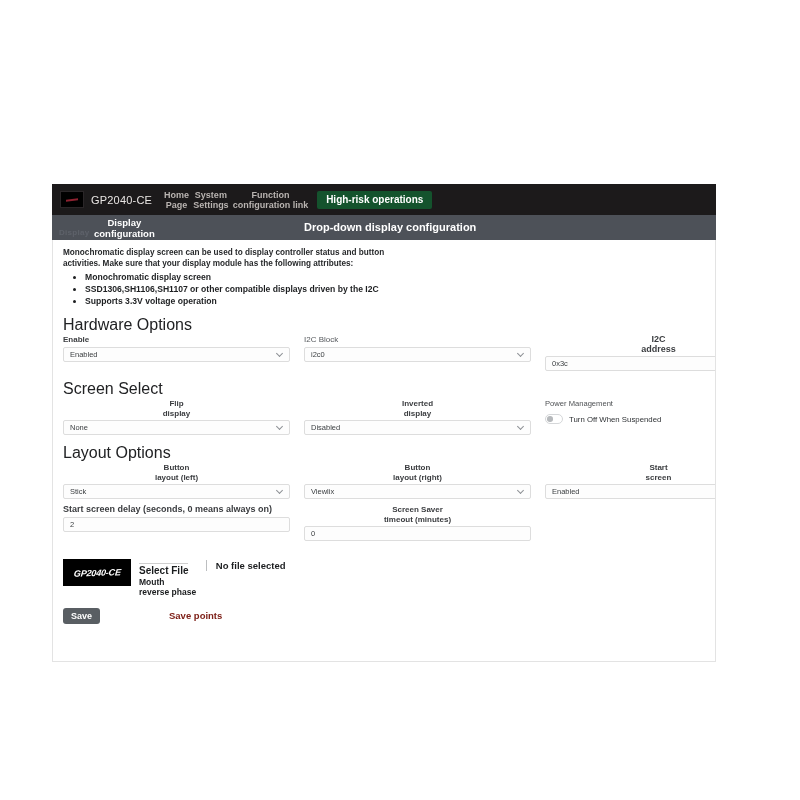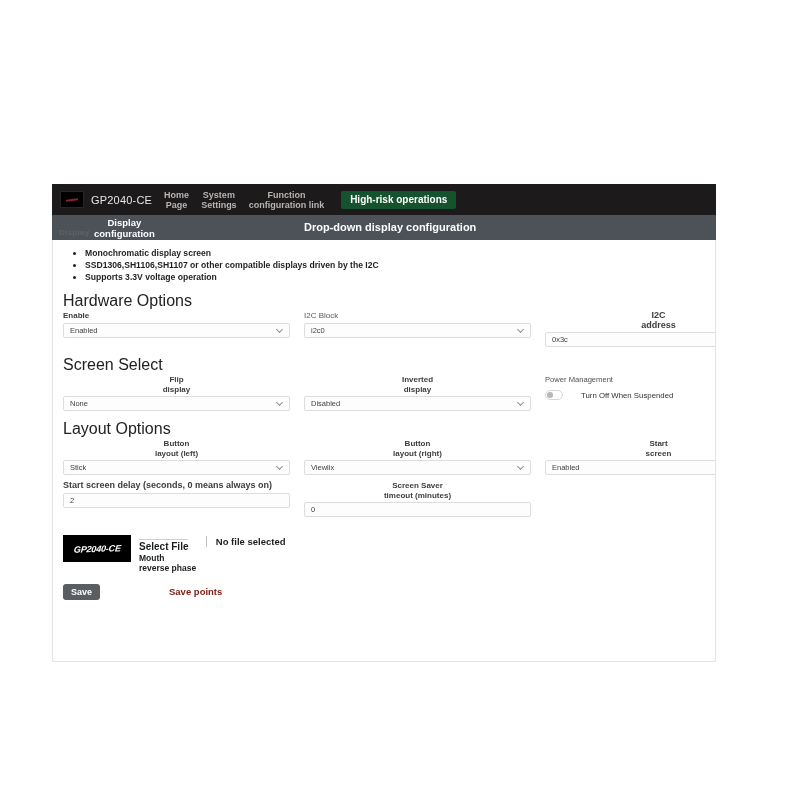--- a/index.html
+++ b/index.html
@@ -57,21 +57,21 @@
     color: #e9e6e4;
     font-size: 11px;
     letter-spacing: .2px;
     margin-right: 10px;
     white-space: nowrap;
     flex: 0 0 auto;
   }
   .nav-items {
     display: flex;
     align-items: center;
-    gap: 8px;
+    gap: 0px;
     flex: 0 0 auto;
   }
   .nav-item {
     color: #b9b4b1;
     font-size: 9px;
     line-height: 10px;
     font-weight: bold;
     text-align: center;
     padding: 0 2px;
     white-space: pre-line;
@@ -235,21 +235,21 @@
 
   
   .pm-label {
     font-size: 7.6px;
     color: #4d5053;
     margin: 0 0 6px 0;
   }
   .toggle-row {
     display: flex;
     align-items: center;
-    gap: 18px;
+    gap: 6px;
   }
   .toggle {
     width: 16px;
     height: 8px;
     border-radius: 5px;
     background: #ffffff;
     border: 1px solid #d5d7d9;
     position: relative;
     cursor: pointer;
     flex: 0 0 auto;
@@ -404,20 +404,21 @@
 
   <div class="subbar">
     <div class="subbar-ghost">Display</div>
     <div class="subbar-tab">Display
 configuration</div>
     <div class="subbar-center">Drop-down display configuration</div>
   </div>
 
   <div class="card">
 
+    <p class="intro">Monochromatic display screen can be used to display controller status and button activities. Make sure that your display module has the following attributes:</p>
     <ul class="intro-list">
       <li>Monochromatic display screen</li>
       <li>SSD1306,SH1106,SH1107 or other compatible displays driven by the I2C</li>
       <li>Supports 3.3V
 voltage operation</li>
     </ul>
 
     <h2 class="section-title">Hardware Options</h2>
     <div class="row">
       <div class="col">

